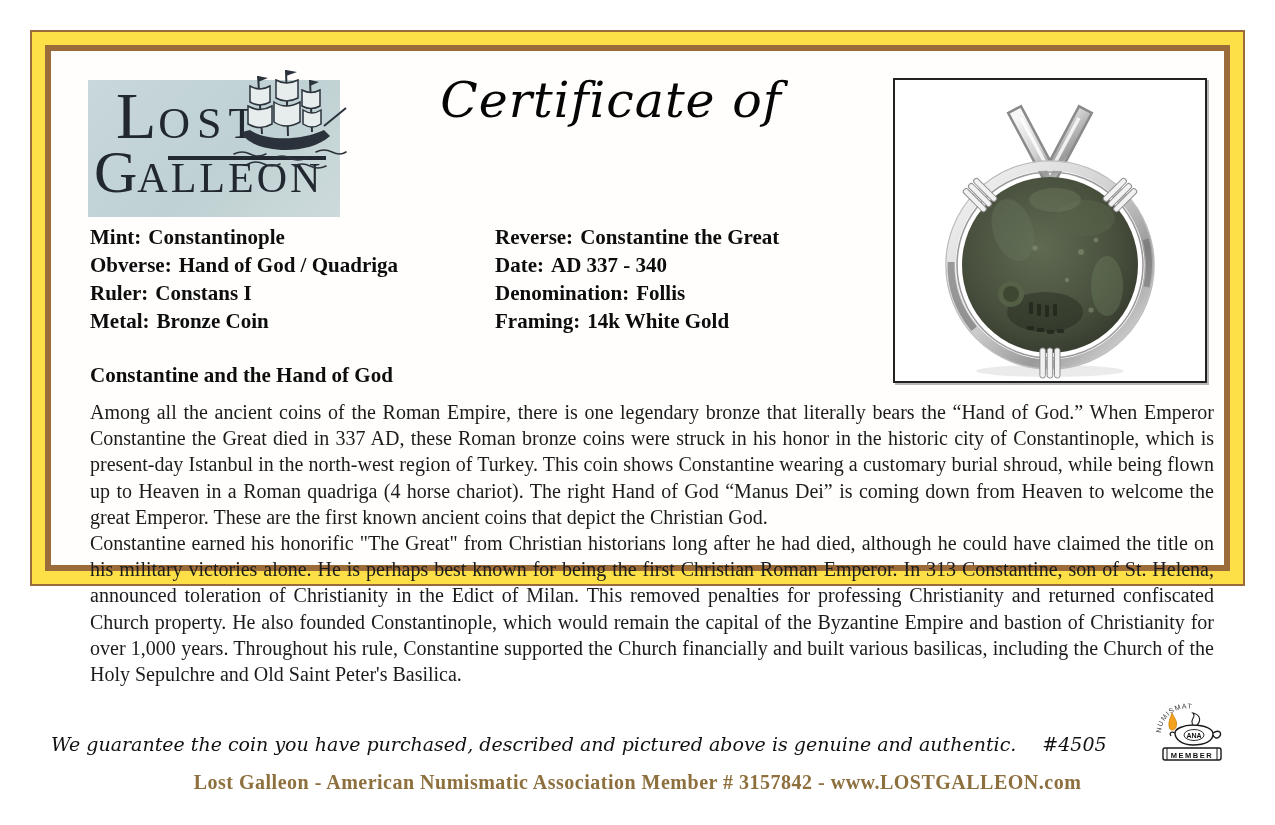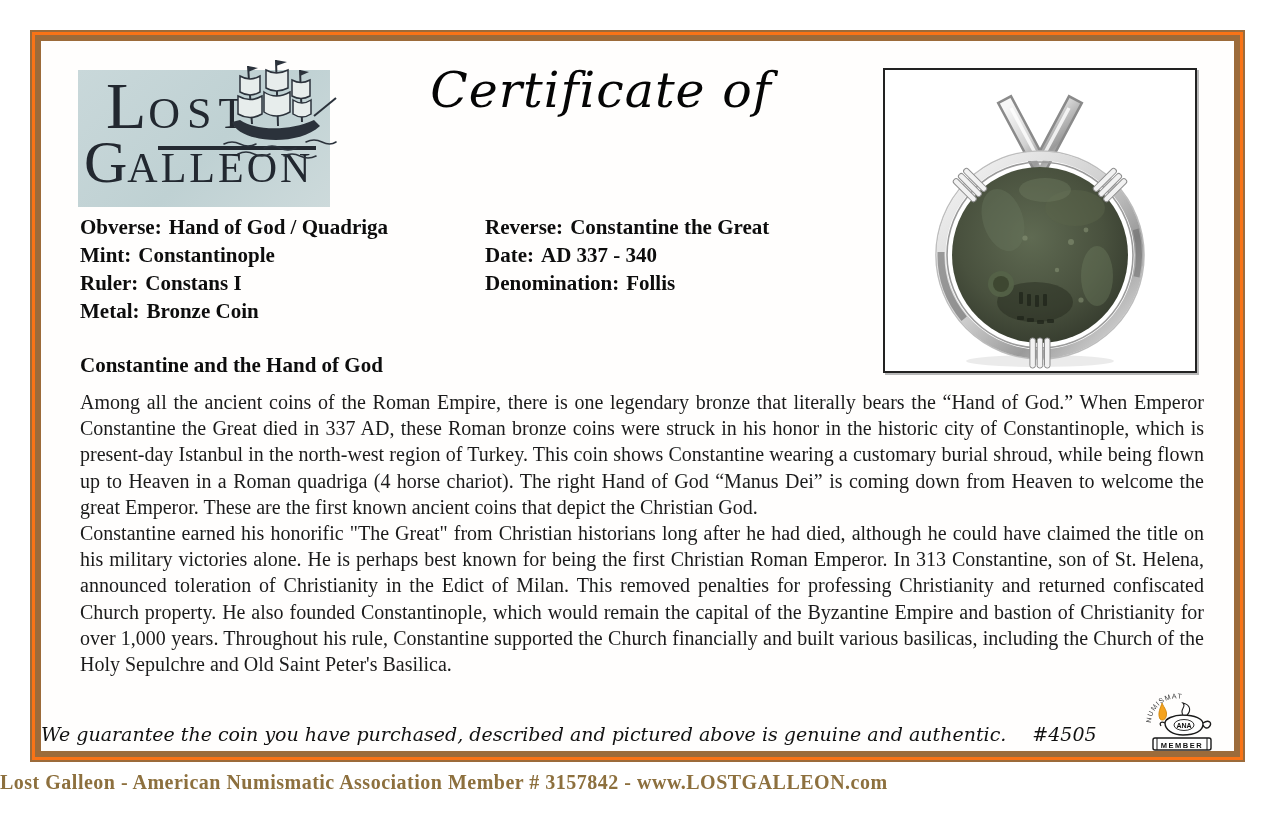--- a/index.html
+++ b/index.html
@@ -1,22 +1,22 @@
 <!DOCTYPE html>
 <html><head>
 <meta charset="utf-8">
 <style>
   * { margin:0; padding:0; box-sizing:border-box; }
   html,body { width:1275px; height:825px; background:#ffffff; overflow:hidden;
               font-family:"Liberation Serif", serif; }
   .page { position:relative; width:1275px; height:825px; background:#fff; }
 
   
-  .outer-frame { position:absolute; left:30px; top:30px; width:1215px; height:732px;
-                 border:2px solid #9c6b3a; padding:3px; background:#f97316; }
+  .outer-frame { position:absolute; left:30px; top:30px; width:1215px; height:556px;
+                 border:2px solid #9c6b3a; padding:13px; background:#fde047; }
   .inner-frame { position:relative; width:100%; height:100%; border:6px solid #9c6b3a;
                  background:#fffefd; }
 
   
   .logo { position:absolute; left:37px; top:29px; width:252px; height:137px;
           background:linear-gradient(135deg,#c9d8da 0%,#bfd1d3 55%,#cddadb 100%);
           overflow:visible; }
   .logo-lost { position:absolute; left:28px; top:14px; font-family:"Liberation Serif",serif;
                color:#222830; font-size:44px; letter-spacing:7px; line-height:44px; }
   .logo-lost .cap { font-size:66px; letter-spacing:2px; }
@@ -49,21 +49,21 @@
 
   
   .guarantee { position:absolute; left:0; right:0; top:682px; text-align:left;
                font-family:"DejaVu Serif", serif; font-style:italic; font-size:19px; color:#111; }
   .guarantee .num { margin-left:26px; }
 
   
   .ana-badge { position:absolute; left:1102px; top:652px; width:78px; height:66px; }
 
   
-  .footer { position:absolute; left:0; right:0; top:771px; text-align:left;
+  .footer { position:absolute; left:0; right:0; top:771px; text-align:center;
             font-family:"Liberation Serif", serif; font-size:20px; font-weight:bold;
             color:#8d703e; letter-spacing:0.5px; }
 </style>
 </head>
 <body>
 
 <div class="page">
 
   <div class="outer-frame">
     <div class="inner-frame">
@@ -190,30 +190,31 @@
             <g fill="#f2f2f2" stroke="#8e8e8e" stroke-width="1">
               <rect x="-15" y="-10" width="30" height="5.5" rx="2.5"></rect>
               <rect x="-15" y="-2.7" width="30" height="5.5" rx="2.5"></rect>
               <rect x="-15" y="4.6" width="30" height="5.5" rx="2.5"></rect>
             </g>
           </g>
         </svg>
       </div>
 
       <div class="details-left">
+        <div class="detail-row"><span class="dl">Mint:</span><span>Constantinople</span></div>
         <div class="detail-row"><span class="dl">Obverse:</span><span>Hand of God / Quadriga</span></div>
-        <div class="detail-row"><span class="dl">Mint:</span><span>Constantinople</span></div>
         <div class="detail-row"><span class="dl">Ruler:</span><span>Constans I</span></div>
         <div class="detail-row"><span class="dl">Metal:</span><span>Bronze Coin</span></div>
       </div>
 
       <div class="details-right">
         <div class="detail-row"><span class="dl">Reverse:</span><span>Constantine the Great</span></div>
         <div class="detail-row"><span class="dl">Date:</span><span>AD 337 - 340</span></div>
         <div class="detail-row"><span class="dl">Denomination:</span><span>Follis</span></div>
+        <div class="detail-row"><span class="dl">Framing:</span><span>14k White Gold</span></div>
       </div>
 
       <div class="article">
         <h2>Constantine and the Hand of God</h2>
         <p>Among all the ancient coins of the Roman Empire, there is one legendary bronze that literally bears the “Hand of God.” When Emperor Constantine the Great died in 337 AD, these Roman bronze coins were struck in his honor in the historic city of Constantinople, which is present-day Istanbul in the north-west region of Turkey. This coin shows Constantine wearing a customary burial shroud, while being flown up to Heaven in a Roman quadriga (4 horse chariot). The right Hand of God “Manus Dei” is coming down from Heaven to welcome the great Emperor. These are the first known ancient coins that depict the Christian God.</p>
         <p>Constantine earned his honorific "The Great" from Christian historians long after he had died, although he could have claimed the title on his military victories alone. He is perhaps best known for being the first Christian Roman Emperor. In 313 Constantine, son of St. Helena, announced toleration of Christianity in the Edict of Milan. This removed penalties for professing Christianity and returned confiscated Church property. He also founded Constantinople, which would remain the capital of the Byzantine Empire and bastion of Christianity for over 1,000 years. Throughout his rule, Constantine supported the Church financially and built various basilicas, including the Church of the Holy Sepulchre and Old Saint Peter's Basilica.</p>
       </div>
 
       <div class="guarantee">
         <span>We guarantee the coin you have purchased, described and pictured above is genuine and authentic.</span><span class="num">#4505</span>

